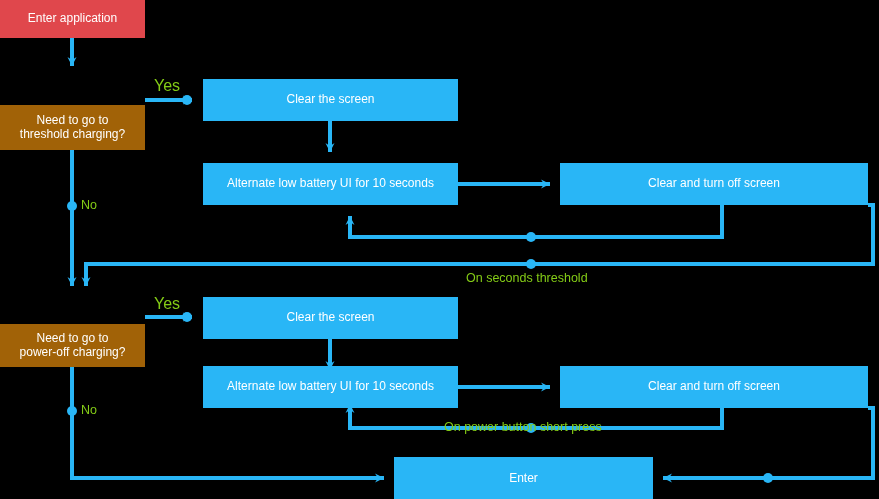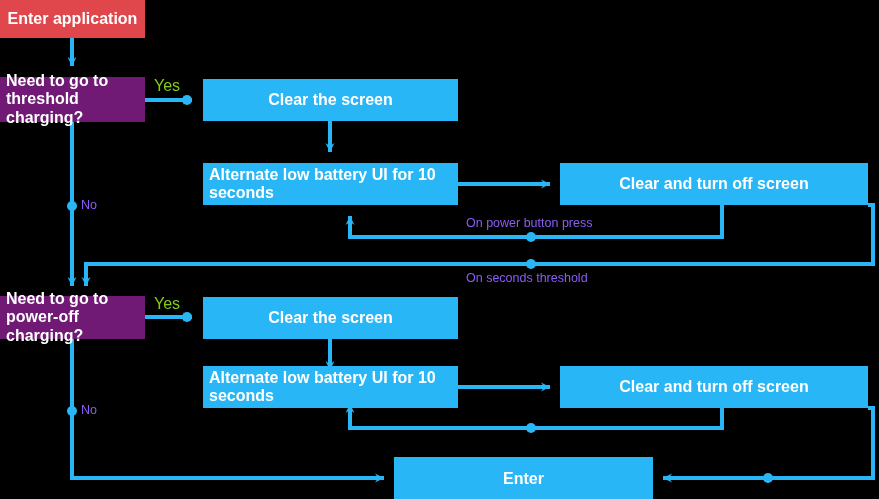--- a/index.html
+++ b/index.html
@@ -20,35 +20,34 @@
     left: 0;
     top: 0;
     width: 879px;
     height: 499px;
   }
   .node {
     position: absolute;
     display: flex;
     align-items: center;
     justify-content: center;
-    text-align: left;
+    text-align: center;
     color: #ffffff;
-    font-size: 16px;
+    font-size: 12px;
     line-height: 1.15;
     box-sizing: border-box;
     padding: 2px 6px;
     z-index: 3;
-    font-weight: bold;
   }
   .node.start  { background: #E0474C; }
-  .node.decide { background: #701a75; }
+  .node.decide { background: #a16207; margin-top: 28px; }
   .node.proc   { background: #29B6F6; }
   .edge-label {
     position: absolute;
-    color: #8b5cf6;
+    color: #84cc16;
     font-size: 12.5px;
     white-space: nowrap;
     z-index: 4;
   }
   .edge-label.yes { color: #84cc16; font-size: 16px; }
 </style>
 </head>
 <body>
 
 <div id="canvas">
@@ -152,23 +151,23 @@
   </div>
 
   <div class="node proc" style="left:394px; top:457px; width:259px; height:44px;">
     <span>Enter</span>
   </div>
 
   <div class="edge-label yes" style="left:154px; top:77px;">Yes</div>
 
   <div class="edge-label" style="left:81px; top:198px;">No</div>
 
-  <div class="edge-label" style="left:466px; top:216px;">On power button press</div>
 
   <div class="edge-label" style="left:466px; top:271px;">On seconds threshold</div>
 
   <div class="edge-label yes" style="left:154px; top:295px;">Yes</div>
 
   <div class="edge-label" style="left:81px; top:403px;">No</div>
 
+  <div class="edge-label" style="left:444px; top:420px;">On power button short press</div>
 
 
 </div>
 
 </body></html>

